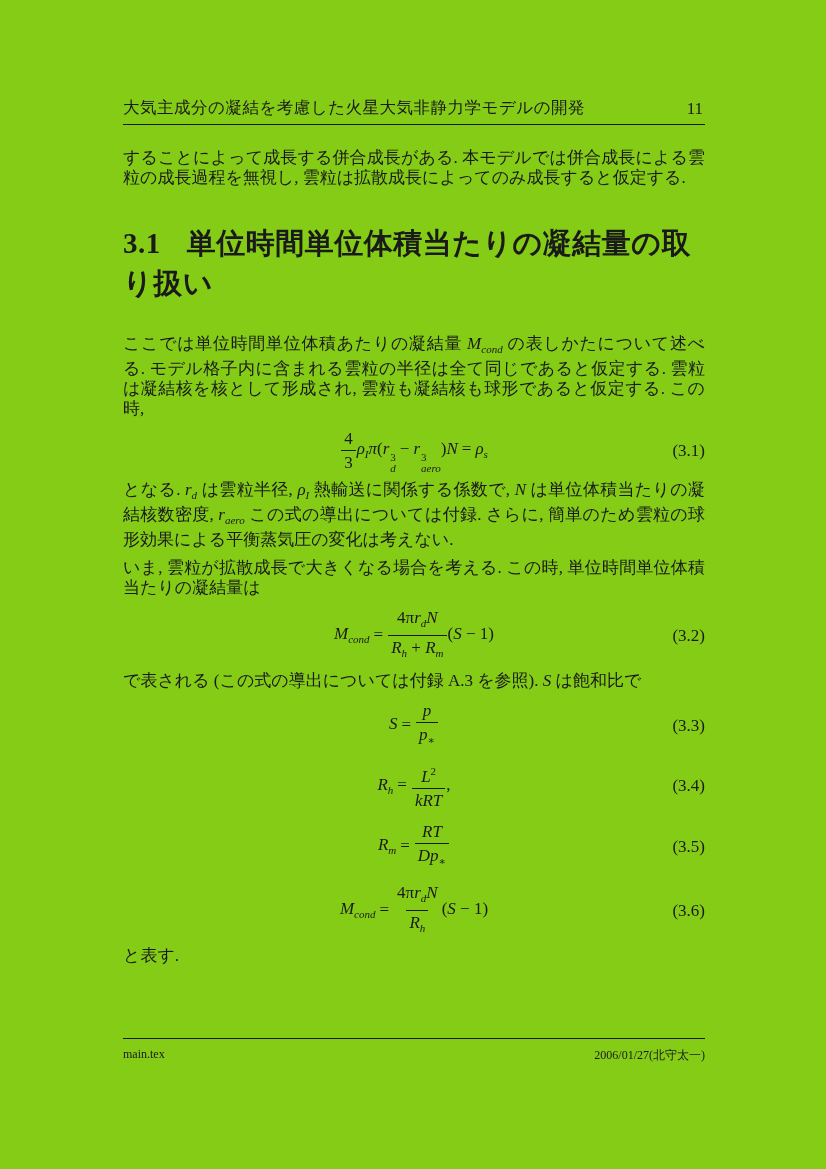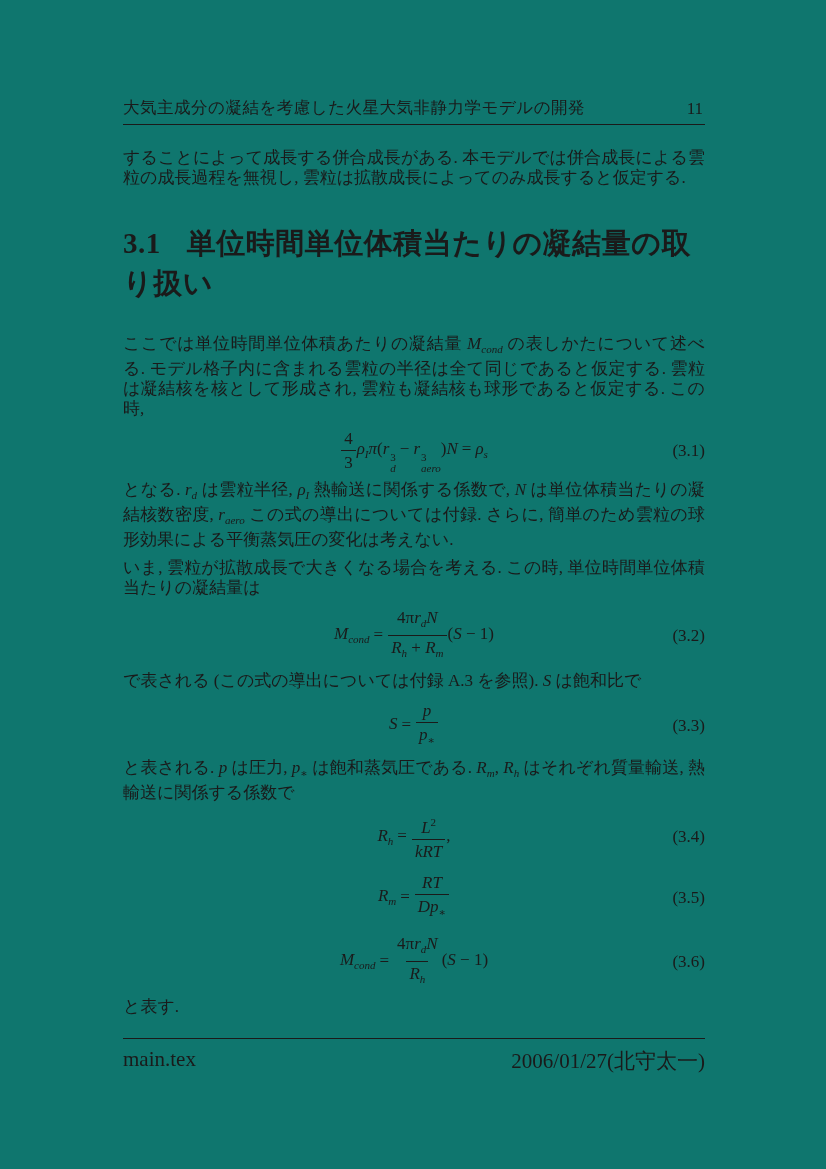--- a/index.html
+++ b/index.html
@@ -1,19 +1,19 @@
 <!DOCTYPE html>
 <html lang="ja"><head>
 <meta charset="utf-8">
 <style>
   html, body { margin: 0; padding: 0; background: #ffffff; }
   .page {
     position: relative;
     width: 826px; height: 1169px;
-    background: #0f766e;
+    background: #84cc16;
     color: #1a1a1a;
     font-family: "Liberation Serif", "DejaVu Serif", serif;
     overflow: hidden;
   }
   
   .header {
     position: absolute; left: 123px; top: 97px; width: 582px;
     display: flex; justify-content: space-between; align-items: flex-end;
     border-bottom: 1.5px solid #1a1a1a;
     padding-bottom: 5px;
@@ -67,21 +67,21 @@
   .frac .num, .frac .den { display: block; padding: 1px 3px; line-height: 21px; }
   .frac .den { border-top: 1px solid #1a1a1a; }
   .mo { padding: 0 4px; }
 
   
   .footer {
     position: absolute; left: 123px; top: 1038px; width: 582px;
     border-top: 1.5px solid #1a1a1a;
     padding-top: 8px;
     display: flex; justify-content: space-between;
-    font-size: 21px;
+    font-size: 12px;
   }
 </style>
 </head>
 <body>
 
 <div class="page">
 
   <div class="header">
     <span class="header-title">大気主成分の凝結を考慮した火星大気非静力学モデルの開発</span>
     <span class="header-page">11</span>
@@ -124,21 +124,20 @@
     <p class="para"><span>で表される (この式の導出については付録 A.3 を参照). </span><span class="mi">S</span><span> は飽和比で</span></p>
 
     <div class="eq">
       <span class="eq-body"><span class="mi">S</span><span class="mo">=</span><span class="frac">
             <span class="num mi">p</span>
             <span class="den"><span class="mi">p</span><span class="sub">∗</span></span>
           </span></span>
       <span class="eq-number">(3.3)</span>
     </div>
 
-    <p class="para"><span>と表される. </span><span class="mi">p</span><span> は圧力, </span><span class="mi">p</span><span class="sub">∗</span><span> は飽和蒸気圧である. </span><span class="mi">R</span><span class="sub mi">m</span><span>, </span><span class="mi">R</span><span class="sub mi">h</span><span> はそれぞれ質量輸送, 熱輸送に関係する係数で</span></p>
 
     <div class="eq eq-tight">
       <span class="eq-body"><span class="mi">R</span><span class="sub mi">h</span><span class="mo">=</span><span class="frac">
             <span class="num"><span class="mi">L</span><span class="sup">2</span></span>
             <span class="den mi">kRT</span>
           </span><span>,</span></span>
       <span class="eq-number">(3.4)</span>
     </div>
 
     <div class="eq eq-tight">

